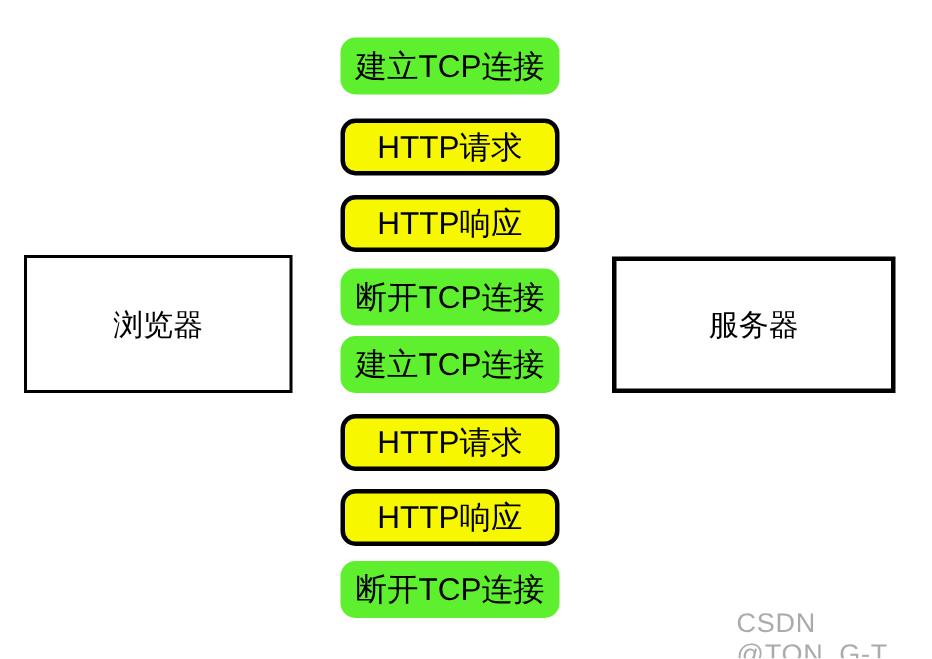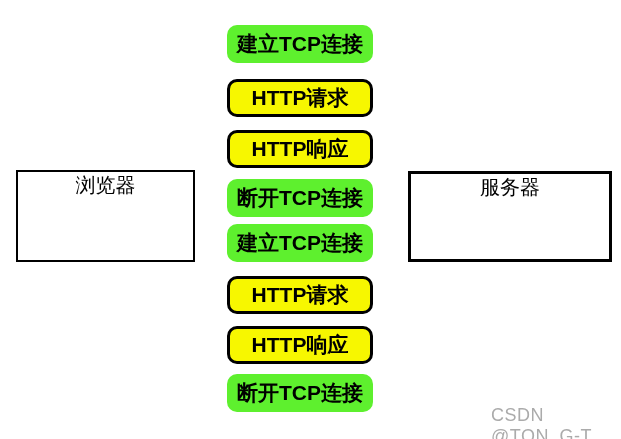--- a/index.html
+++ b/index.html
@@ -22,34 +22,35 @@
     height: 439px;
     background: var(--page-bg);
     overflow: hidden;
   }
   .actor {
     position: absolute;
     box-sizing: border-box;
     background: var(--actor-fill);
     border: 2px solid var(--border);
     display: flex;
+    align-items: center;
     justify-content: center;
     font-size: 20px;
     color: #000;
   }
   .actor.left {
     left: 16px;
     top: 170px;
     width: 179px;
     height: 92px;
   }
   .actor.right {
     left: 408px;
     top: 171px;
-    width: 204px;
+    width: 189px;
     height: 91px;
     border-width: 3px;
   }
   .steps-column {
     position: absolute;
     left: 0;
     top: 0;
     width: 621px;
     height: 439px;
     pointer-events: none;
@@ -60,21 +61,20 @@
     width: 146px;
     height: 38px;
     box-sizing: border-box;
     border-radius: 10px;
     display: flex;
     align-items: center;
     justify-content: center;
     font-size: 21px;
     color: #000;
     pointer-events: auto;
-    font-weight: bold;
   }
   .step.tcp {
     background: var(--tcp-fill);
   }
   .step.http {
     background: var(--http-fill);
     border: 3px solid var(--border);
     justify-content: center;
   }
   .step:nth-child(1) { top: 25px; }

